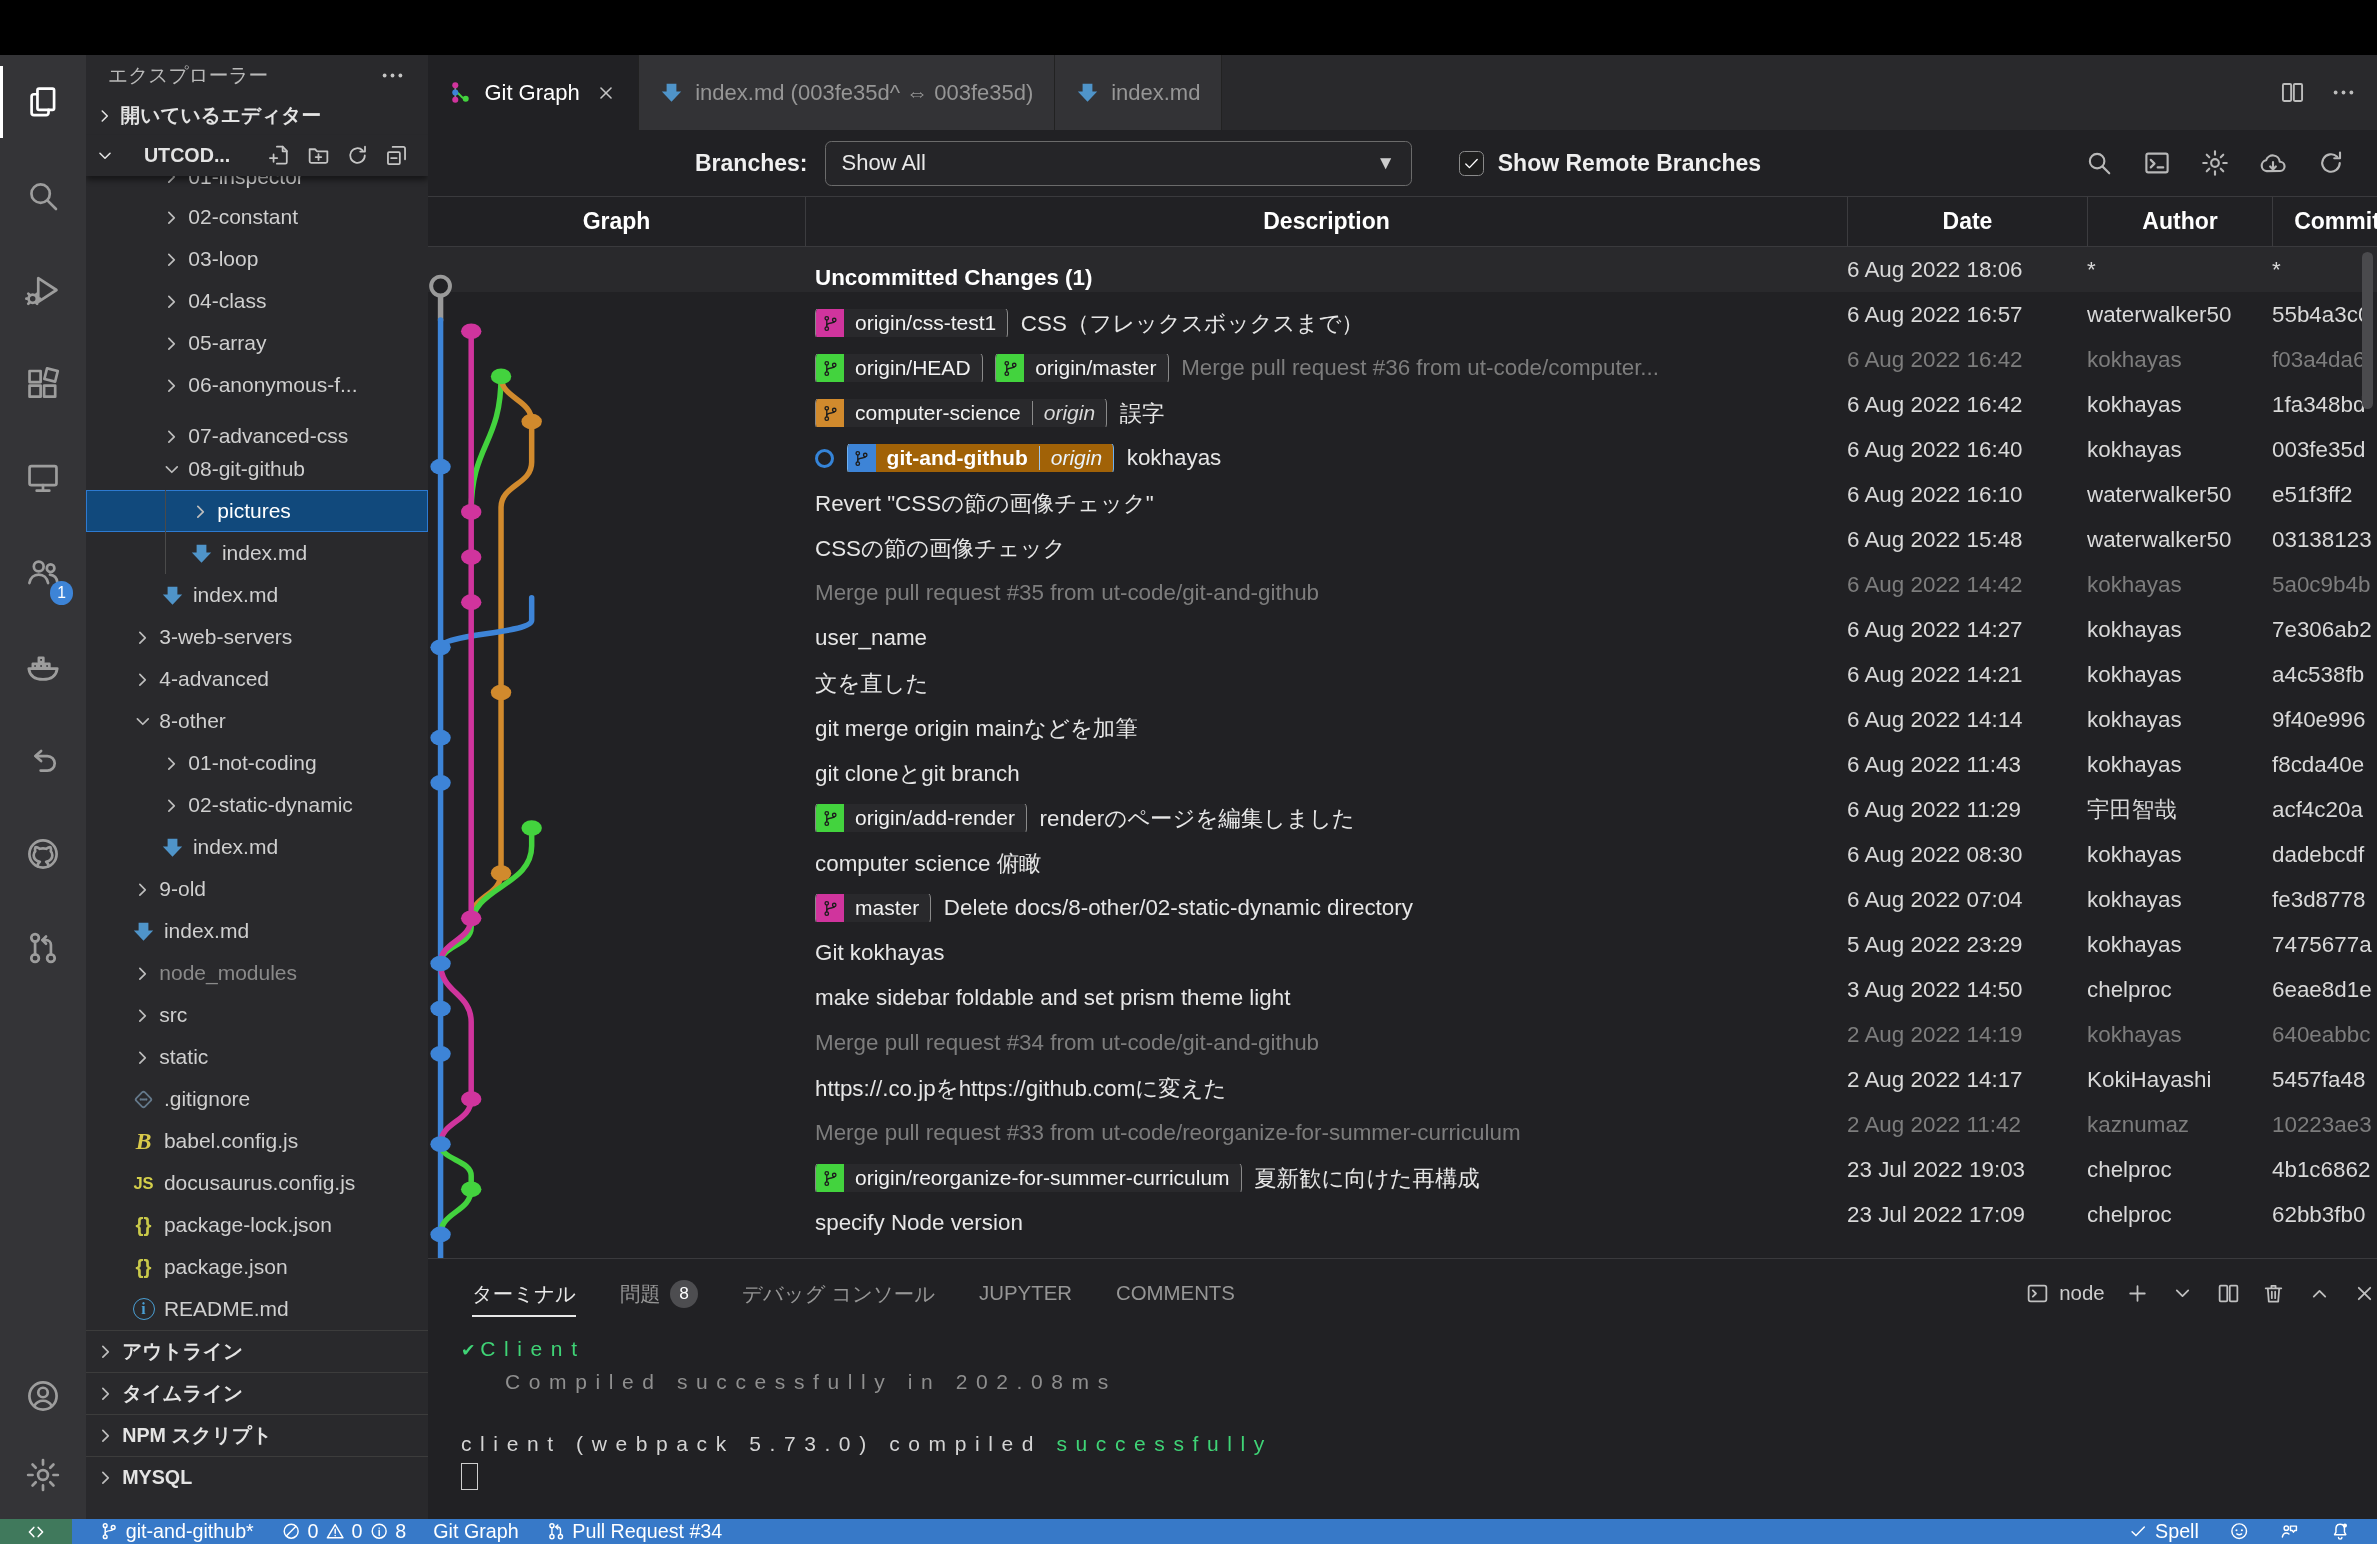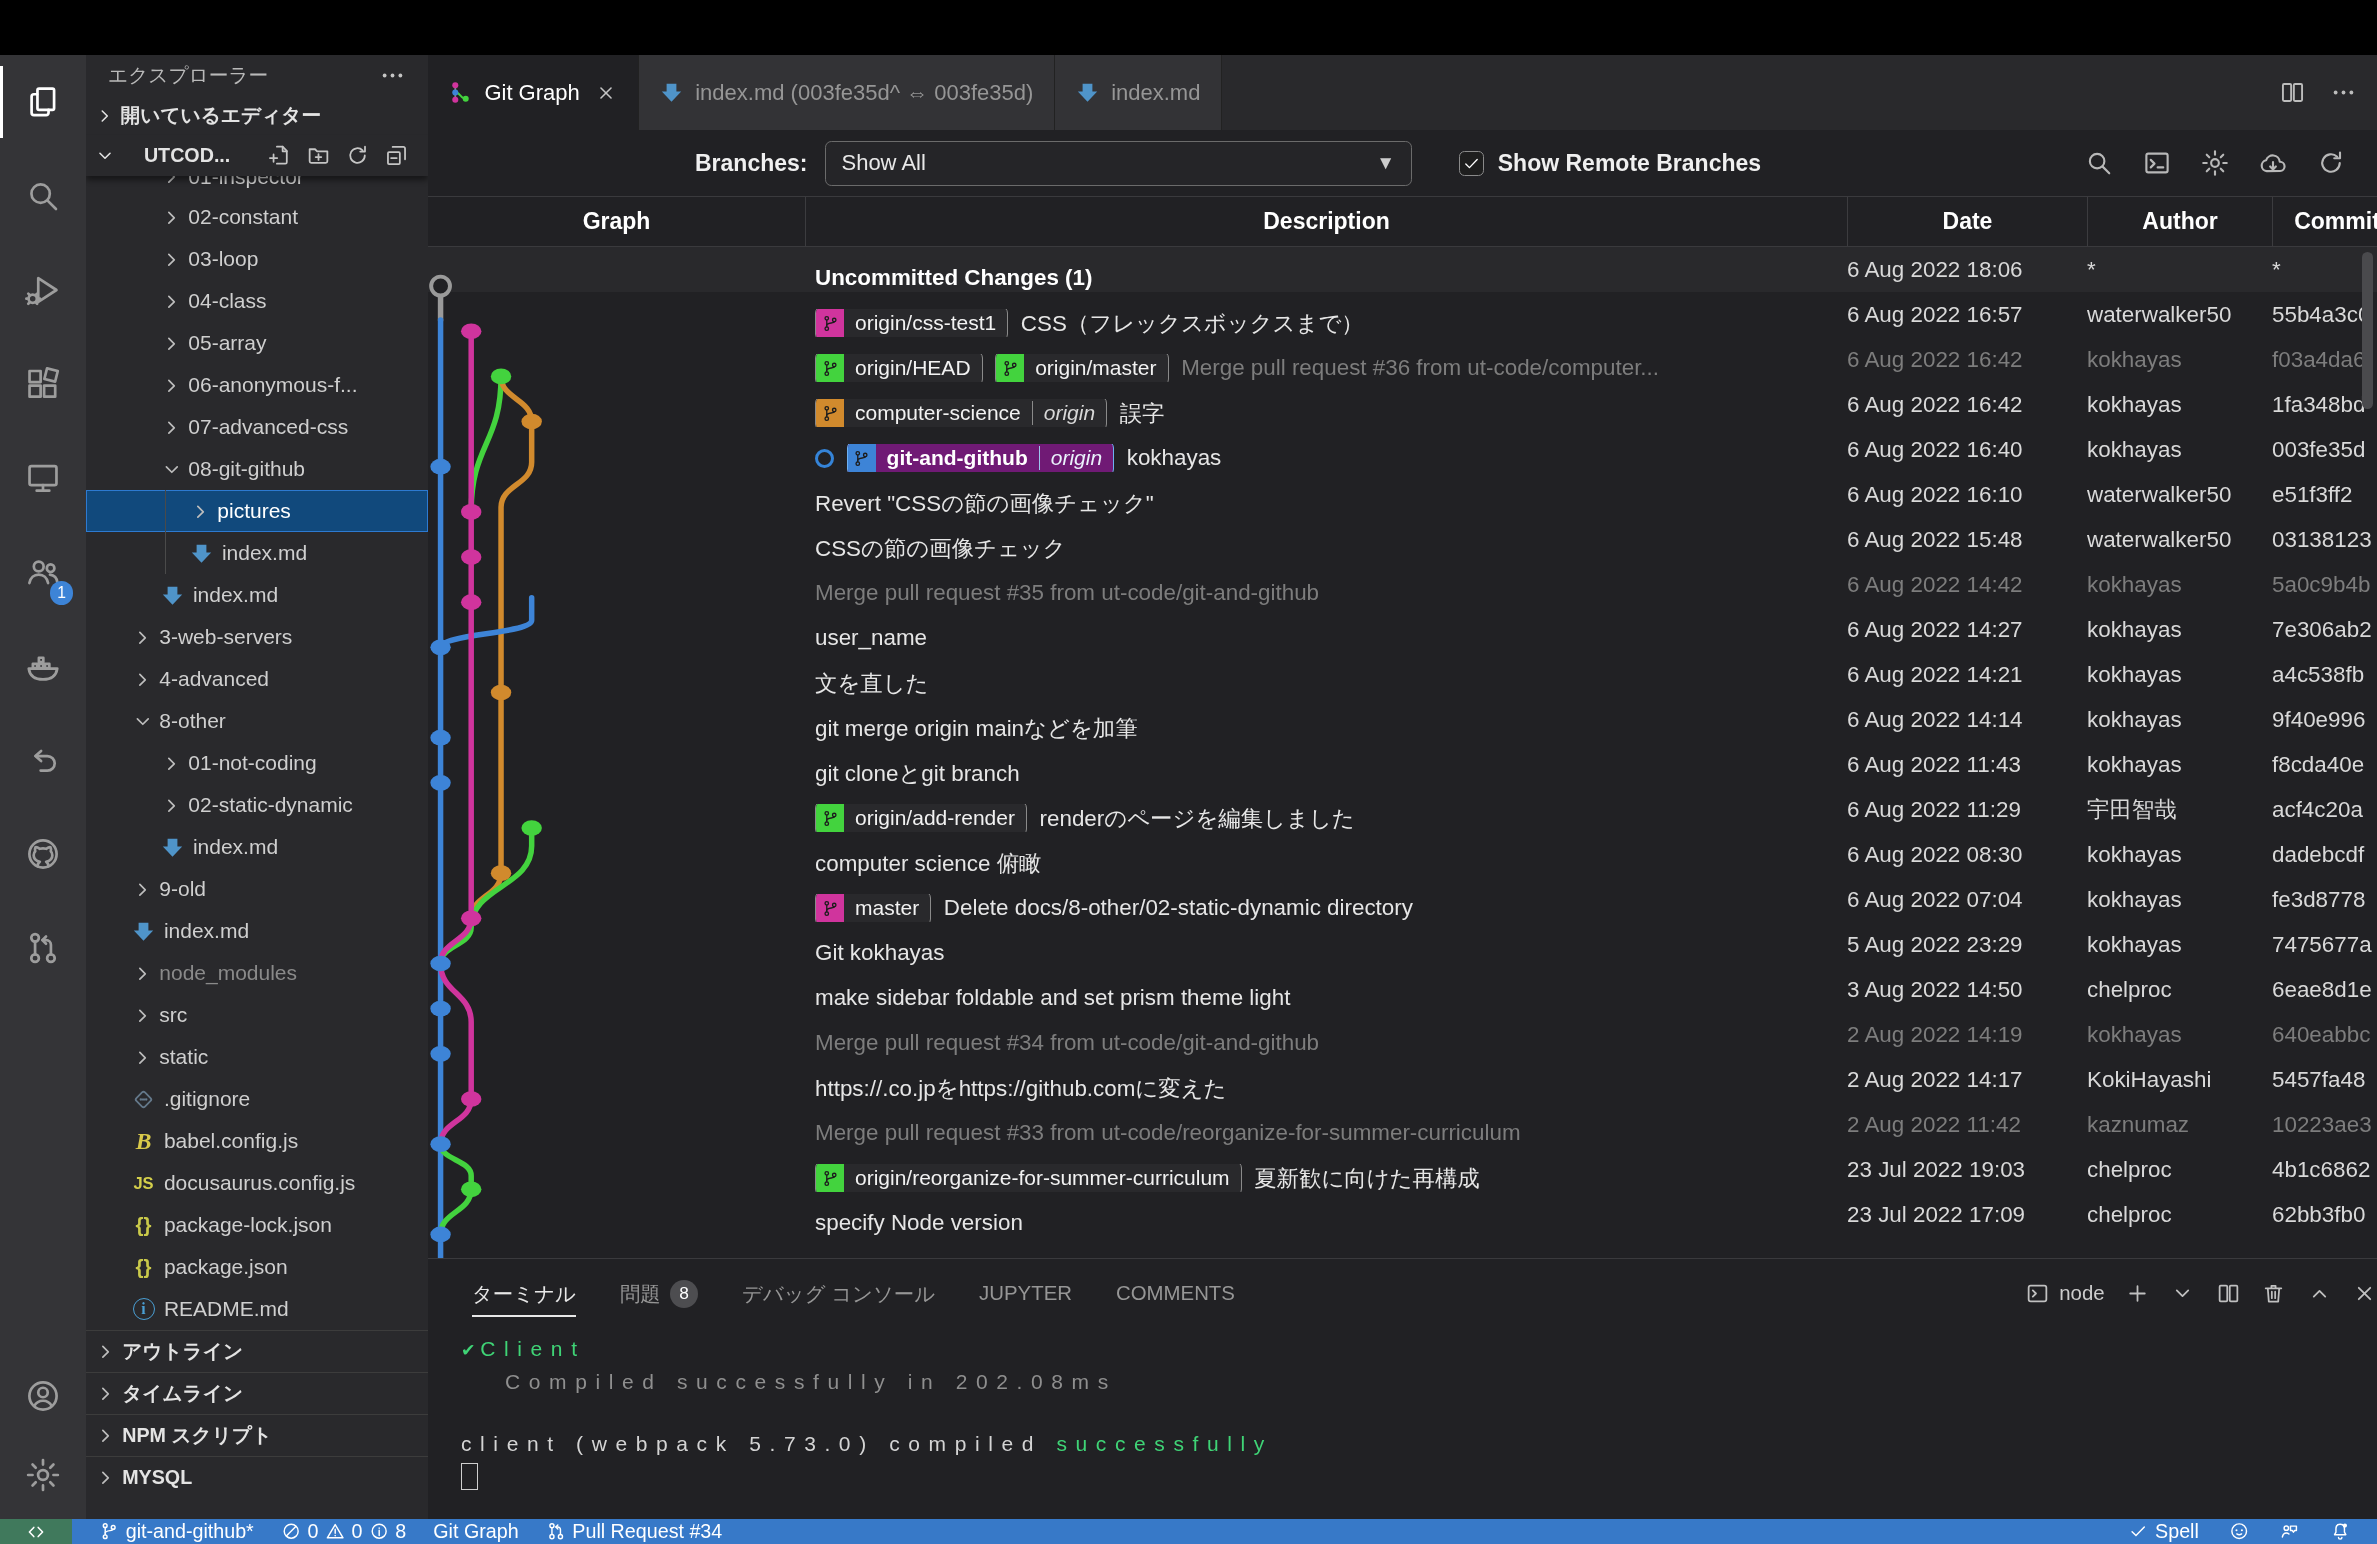--- a/index.html
+++ b/index.html
@@ -72,21 +72,21 @@
   .c-desc{position:absolute;left:387px;width:1022px;top:17px;bottom:0;display:flex;align-items:center;gap:12.6px;white-space:nowrap;overflow:hidden;}
   .c-date{position:absolute;left:1419px;width:232px;top:0;bottom:0;display:flex;align-items:center;white-space:nowrap;overflow:hidden;color:#d9d9d9;}
   .c-author{position:absolute;left:1659px;width:177px;top:0;bottom:0;display:flex;align-items:center;white-space:nowrap;overflow:hidden;color:#d9d9d9;}
   .c-commit{position:absolute;left:1844px;width:102px;top:0;bottom:0;display:flex;align-items:center;white-space:nowrap;overflow:hidden;color:#d9d9d9;}
   .crow.b .c-desc{font-weight:bold;color:#fff;}
   .badge{display:inline-flex;align-items:center;height:35px;border:1.6px solid #8a8a8a;border-radius:7px;background:#29292c;overflow:hidden;flex-shrink:0;}
   .badge .chip{width:28px;align-self:stretch;display:flex;align-items:center;justify-content:center;color:#1c1c1c;}
   .badge .chip .ic{width:19px;height:19px;}
   .badge .blabel{padding:0 11px;color:#f2f2f2;font-size:21px;}
   .badge .bremote{padding:0 11px;color:#d8d8d8;font-style:italic;border-left:0.8px solid #8a8a8a;font-size:21px;}
-  .badge.sel{background:#701a75;border-color:#6db0f2;}
+  .badge.sel{background:#a16207;border-color:#6db0f2;}
   .badge.sel .blabel{font-weight:bold;color:#fff;}
   .badge.sel .bremote{border-left:0.8px solid #9cc6ef;color:#eaf3fc;}
   .headcircle{width:19px;height:19px;border:3.1px solid #3584d8;border-radius:50%;flex-shrink:0;}
   .scrollthumb{position:absolute;right:3.9px;top:197px;width:11px;height:157px;background:#4a4a4d;border-radius:5.5px;z-index:5;}
   
   .panel{height:261px;border-top:0.8px solid #3a3a3d;flex-shrink:0;display:flex;flex-direction:column;background:#212124;}
   .panel-tabs{height:69px;display:flex;align-items:center;padding-left:44px;font-size:20.4px;color:#969696;flex-shrink:0;}
   .ptab{display:flex;align-items:center;gap:9.4px;margin-right:44px;height:100%;position:relative;cursor:pointer;}
   .ptab.active{color:#e7e7e7;}
   .ptab.active:after{content:"";position:absolute;left:0;right:0;bottom:11px;height:2.4px;background:#e7e7e7;}
@@ -330,21 +330,21 @@
             <span>05-array</span>
           </div>
           <div class="trow" style="padding-left: 74px;">
             <span class="ic chev">
               <svg viewBox="0 0 24 24" fill="none" stroke="currentColor" stroke-width="1.7" stroke-linecap="round" stroke-linejoin="round">
                 <path d="M9 6.5l5.5 5.5L9 17.5"></path>
               </svg>
             </span>
             <span>06-anonymous-f...</span>
           </div>
-          <div class="trow" style="padding-left: 74px;">
+          <div class="trow" style="padding-left: 74px; align-items: flex-end;">
             <span class="ic chev">
               <svg viewBox="0 0 24 24" fill="none" stroke="currentColor" stroke-width="1.7" stroke-linecap="round" stroke-linejoin="round">
                 <path d="M9 6.5l5.5 5.5L9 17.5"></path>
               </svg>
             </span>
             <span>07-advanced-css</span>
           </div>
           <div class="trow" style="padding-left: 74px;">
             <span class="ic chev">
               <svg viewBox="0 0 24 24" fill="none" stroke="currentColor" stroke-width="1.7" stroke-linecap="round" stroke-linejoin="round">

